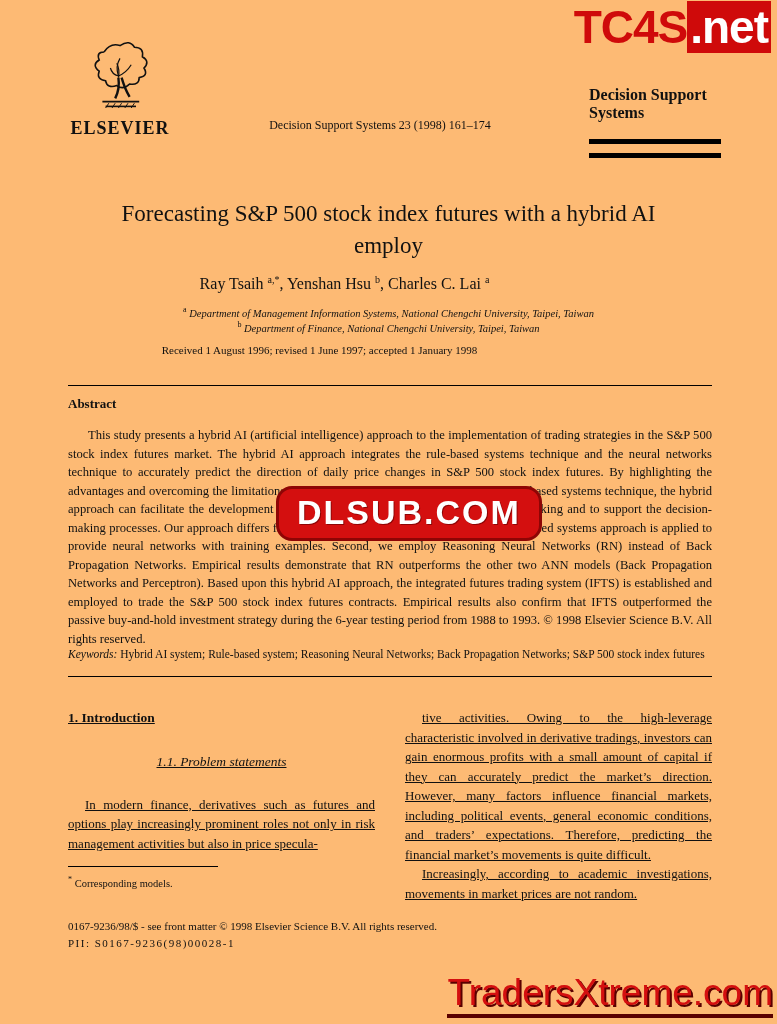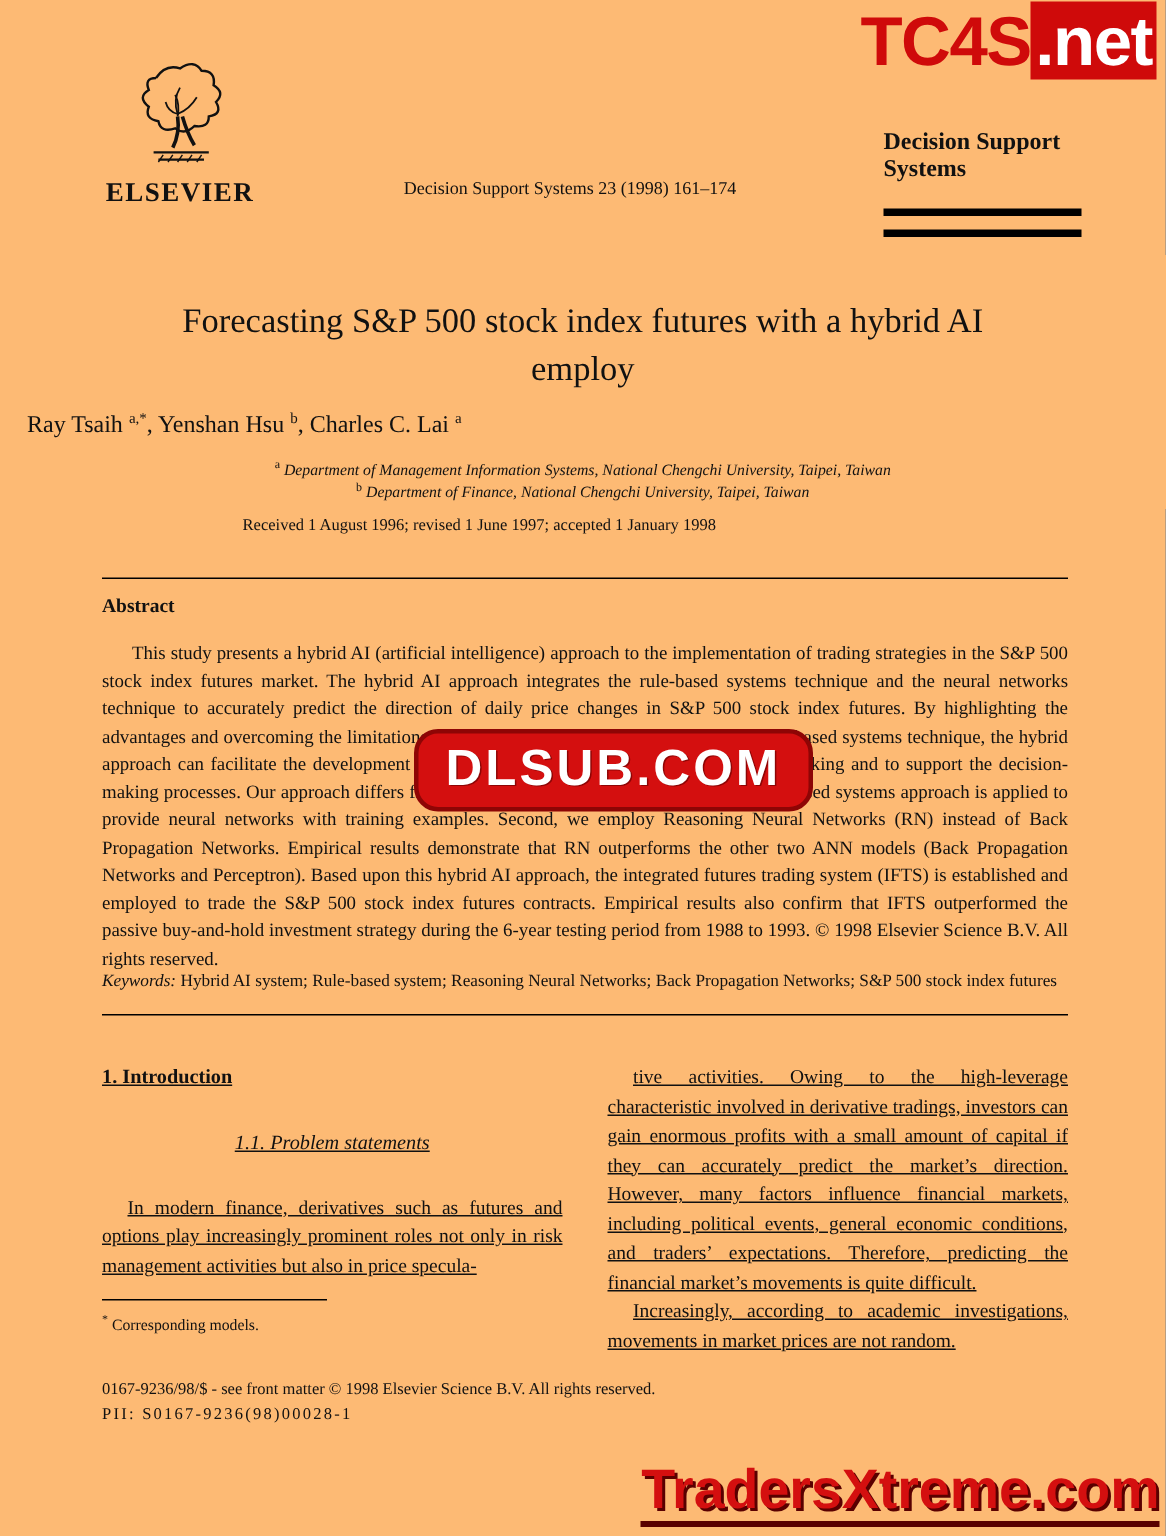--- a/index.html
+++ b/index.html
@@ -11,36 +11,36 @@
   }
   
   .wm-top { position:absolute; top:0; right:6px; font-weight:bold; font-size:46px;
     font-family:"Liberation Sans","DejaVu Sans",sans-serif; letter-spacing:-1px; }
   .wm-top .p1 { color:#cf0a0a; }
   .wm-top .p2 { color:#ffffff; background:#cf0a0a; padding:0 3px; }
   .wm-mid { position:absolute; top:486px; left:240px; background:#d40f0f; color:#ffffff;
     border:3px solid #8e0505; border-radius:16px; padding:4px 18px 6px 18px;
     font-family:"Liberation Sans","DejaVu Sans",sans-serif; font-weight:bold; font-size:34px;
     letter-spacing:2px; text-shadow:1px 1px 0 #8e0505;margin-left:36px; }
-  .wm-bottom { position:absolute; top:972px; right:4px; color:#d40f0f; font-weight:bold;
+  .wm-bottom { position:absolute; top:972px; right:4px; color:#d40f0f; font-weight:normal;
     font-size:37px; font-family:"Liberation Sans","DejaVu Sans",sans-serif;
     text-shadow:2px 2px 0 #5a0000; letter-spacing:0px; border-bottom:4px solid #5a0000;margin-left:40px; }
   
   .logo-block { position:absolute; left:60px; top:36px; width:120px; text-align:center; }
   .logo-block svg { display:block; margin:0 auto; }
   .publisher { font-size:18px; font-weight:bold; letter-spacing:1px; margin-top:2px; }
   .citation { position:absolute; top:118px; left:170px; width:420px; text-align:center; font-size:12px; }
   .journal { position:absolute; top:62px; right:56px; width:132px; text-align:left;margin-top:24px; }
   .journal .jname { font-weight:bold; font-size:16px; line-height:1.15; }
   .jbar1 { height:5px; background:#000; margin-top:16px; }
   .jbar2 { height:5px; background:#000; margin-top:9px; }
   
   .title { position:absolute; top:198px; left:60px; width:657px; text-align:center;
     font-size:23px; line-height:1.4; }
-  .authors { position:absolute; top:274px; left:18px; width:689px; font-size:16px; }
+  .authors { position:absolute; top:274px; left:0; width:689px; text-align:center; font-size:16px; }
   .authors sup { font-size:10px; }
   .affil { position:absolute; left:0; width:777px; text-align:center; font-style:italic; font-size:10.5px; }
   .affil sup { font-style:normal; font-size:8px; }
   .affil-a { top:305px; }
   .affil-b { top:320px; }
   .dates { position:absolute; top:344px; left:0; width:639px; text-align:center; font-size:11px; }
   .rule { position:absolute; left:68px; width:644px; height:1px; background:#000; }
   .rule-1 { top:385px; }
   .rule-2 { top:676px; }
   .abstract-h { position:absolute; top:396px; left:68px; font-weight:bold; font-size:13px; }

